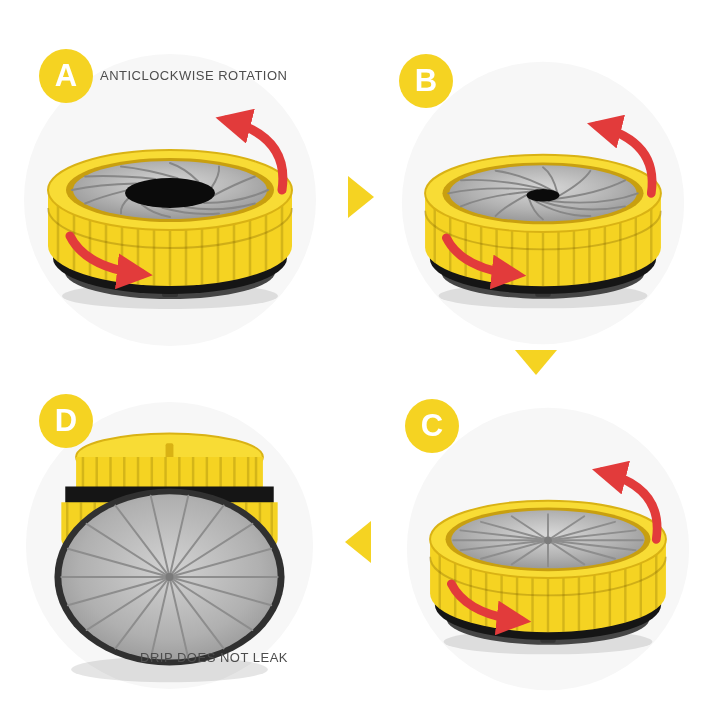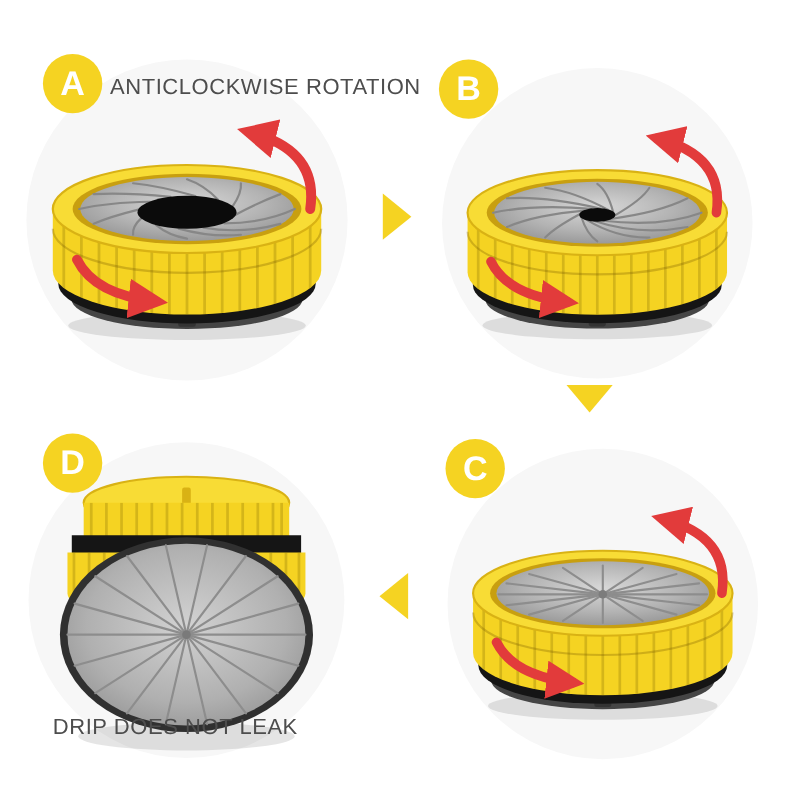--- a/index.html
+++ b/index.html
@@ -9,22 +9,22 @@
   *{box-sizing:border-box}
   body{margin:0;width:720px;height:720px;background:var(--background);
        font-family:"Liberation Sans",sans-serif;overflow:hidden}
   .diagram{position:relative;width:720px;height:720px}
   .panel{position:absolute}
   .panel svg{display:block;width:100%;height:100%}
   .badge{position:absolute;width:54px;height:54px;border-radius:50%;
          background:var(--yellow);color:#fff;font-weight:bold;font-size:31px;
          display:flex;align-items:center;justify-content:center;z-index:6;
          user-select:none}
-  .caption{position:absolute;color:var(--text);font-size:20px;letter-spacing:.5px;z-index:6}
-  .caption.bottom{text-align:left}
+  .caption{position:absolute;color:var(--text);font-size:13px;letter-spacing:.5px;z-index:6}
+  .caption.bottom{text-align:right}
   .flow{position:absolute;width:0;height:0;z-index:5}
   .flow.right{border-top:21px solid transparent;border-bottom:21px solid transparent;border-left:26px solid var(--yellow)}
   .flow.down{border-left:21px solid transparent;border-right:21px solid transparent;border-top:25px solid var(--yellow)}
   .flow.left{border-top:21px solid transparent;border-bottom:21px solid transparent;border-right:26px solid var(--yellow)}
   
   .rot{stroke:var(--red);stroke-width:9;fill:none;stroke-linecap:round;marker-end:url(#ah-red)}
   .f-red{fill:var(--red)}
   .pleat{stroke:#878787;stroke-width:2;fill:none;stroke-linecap:round}
   .ray{stroke:#8d8d8d;stroke-width:2;stroke-linecap:round}
   .ribs line{stroke:rgba(115,90,0,.25);stroke-width:2.5}

